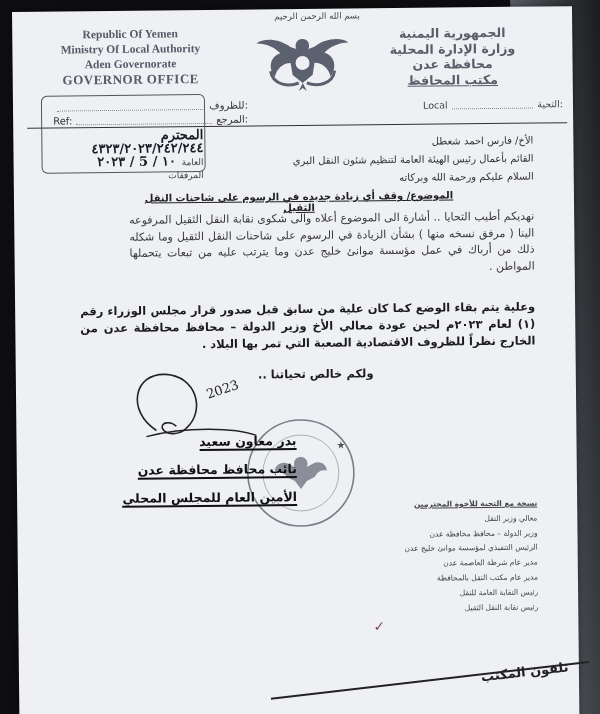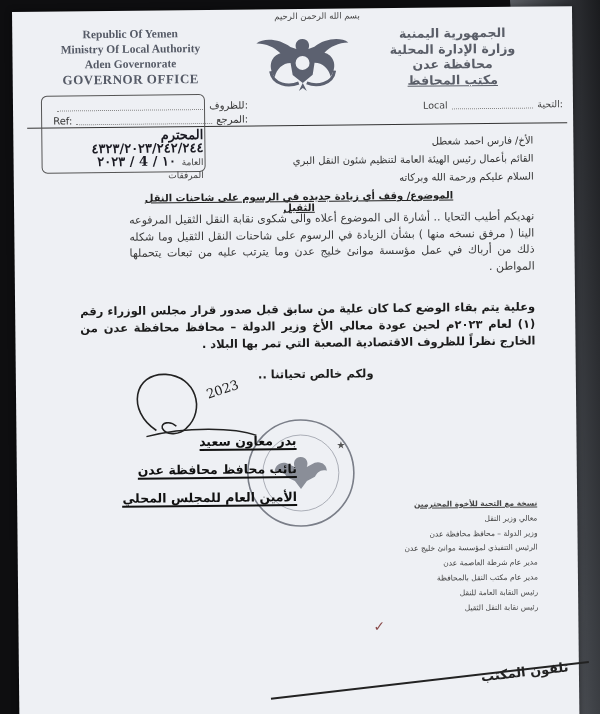--- a/index.html
+++ b/index.html
@@ -85,21 +85,21 @@
     <span>التحية:</span>
   </div>
 
   <div class="abs hr-head"></div>
 
   <div class="abs stamp-box"></div>
   <div class="abs stamp-inner">
     <div class="hand">المحترم ٤٣٢٣/٢٠٢٣/٢٤٢/٢٤٤</div>
     <div>
       <span>العامة</span>
-      &nbsp;<span class="hand">١٠ / 4 / ٢٠٢٣</span>
+      &nbsp;<span class="hand">١٠ / 5 / ٢٠٢٣</span>
     </div>
     <div>المرفقات</div>
   </div>
 
   <div class="abs addressee">
     <div>الأخ/ فارس احمد شعطل</div>
     <div>القائم بأعمال رئيس الهيئة العامة لتنظيم شئون النقل البري</div>
     <div style="padding-right:0;">السلام عليكم ورحمة الله وبركاته</div>
   </div>
 

